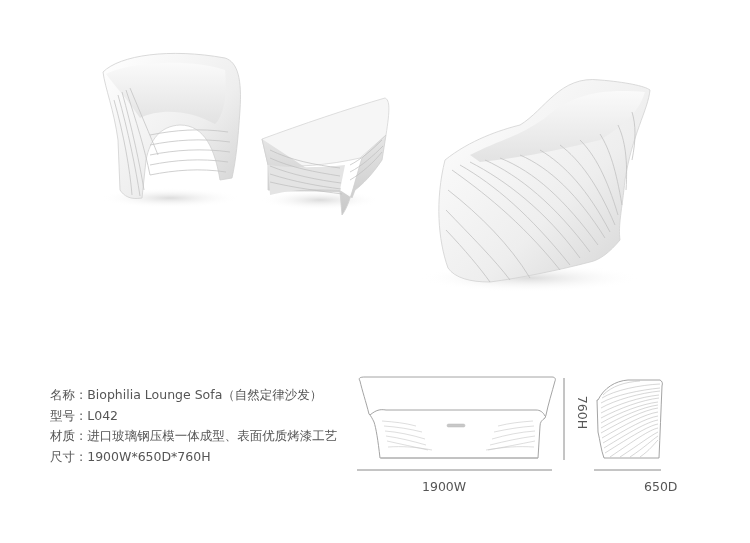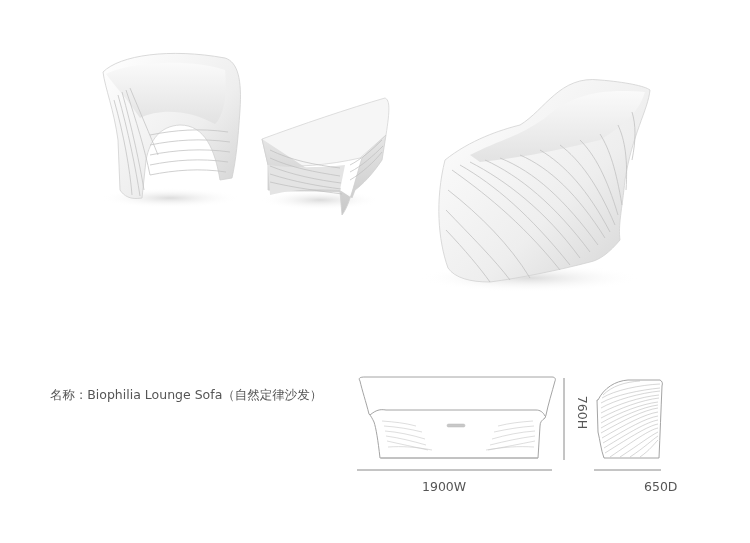--- a/index.html
+++ b/index.html
@@ -96,20 +96,29 @@
       <path d="M446 210 C470 235 495 260 510 280"></path>
       <path d="M446 230 C465 250 480 268 490 282"></path>
     </g>
   </g>
 </svg>
 
 <div class="specs">
   <div class="spec-line">
     <span class="spec-label">名称</span><span class="spec-sep">:</span><span class="spec-value">Biophilia Lounge Sofa（自然定律沙发）</span>
   </div>
+  <div class="spec-line">
+    <span class="spec-label">型号</span><span class="spec-sep">:</span><span class="spec-value">L042</span>
+  </div>
+  <div class="spec-line">
+    <span class="spec-label">材质</span><span class="spec-sep">:</span><span class="spec-value">进口玻璃钢压模一体成型、表面优质烤漆工艺</span>
+  </div>
+  <div class="spec-line">
+    <span class="spec-label">尺寸</span><span class="spec-sep">:</span><span class="spec-value">1900W*650D*760H</span>
+  </div>
 </div>
 
 <svg class="drawings" viewBox="0 0 750 543" xmlns="http://www.w3.org/2000/svg">
 
   <g fill="none" stroke="#9a9a9a" stroke-width="0.9">
     <path d="M360 381 C358 378 360 377 365 377 L552 377 C555 377 556 379 555 381 C552 392 548 405 546 415 L545 418 C542 420 540 422 540 426 L538 458 L380 458 C378 440 376 428 374 422 C372 418 371 416 369 414 C366 402 362 390 360 381 Z"></path>
     <path d="M370 415 C376 410 380 409 386 410 L536 410 C540 410 543 412 545 416"></path>
     <line x1="381" y1="458" x2="538" y2="458" stroke="#b0b0b0"></line>
     <rect x="447" y="424" width="18" height="3" rx="1.5" fill="#c8c8c8" stroke="#b8b8b8" stroke-width="0.5"></rect>
     <g stroke="#c8c8c8" stroke-width="0.6">

